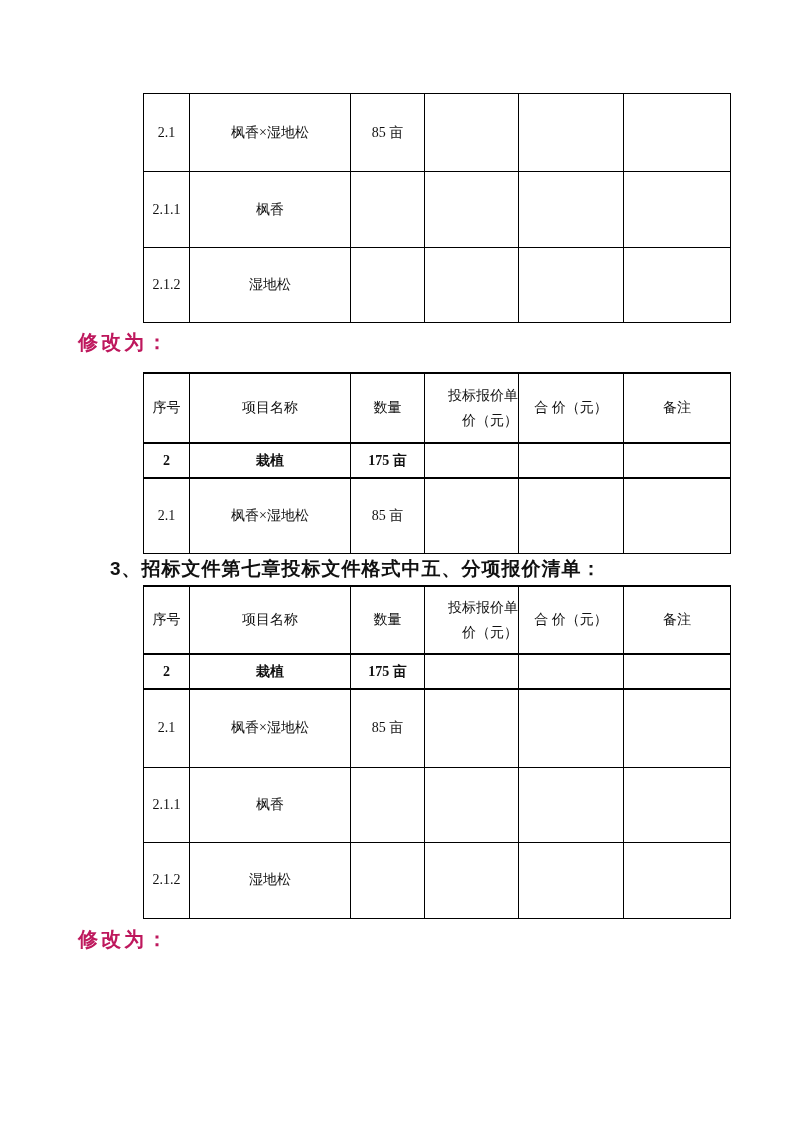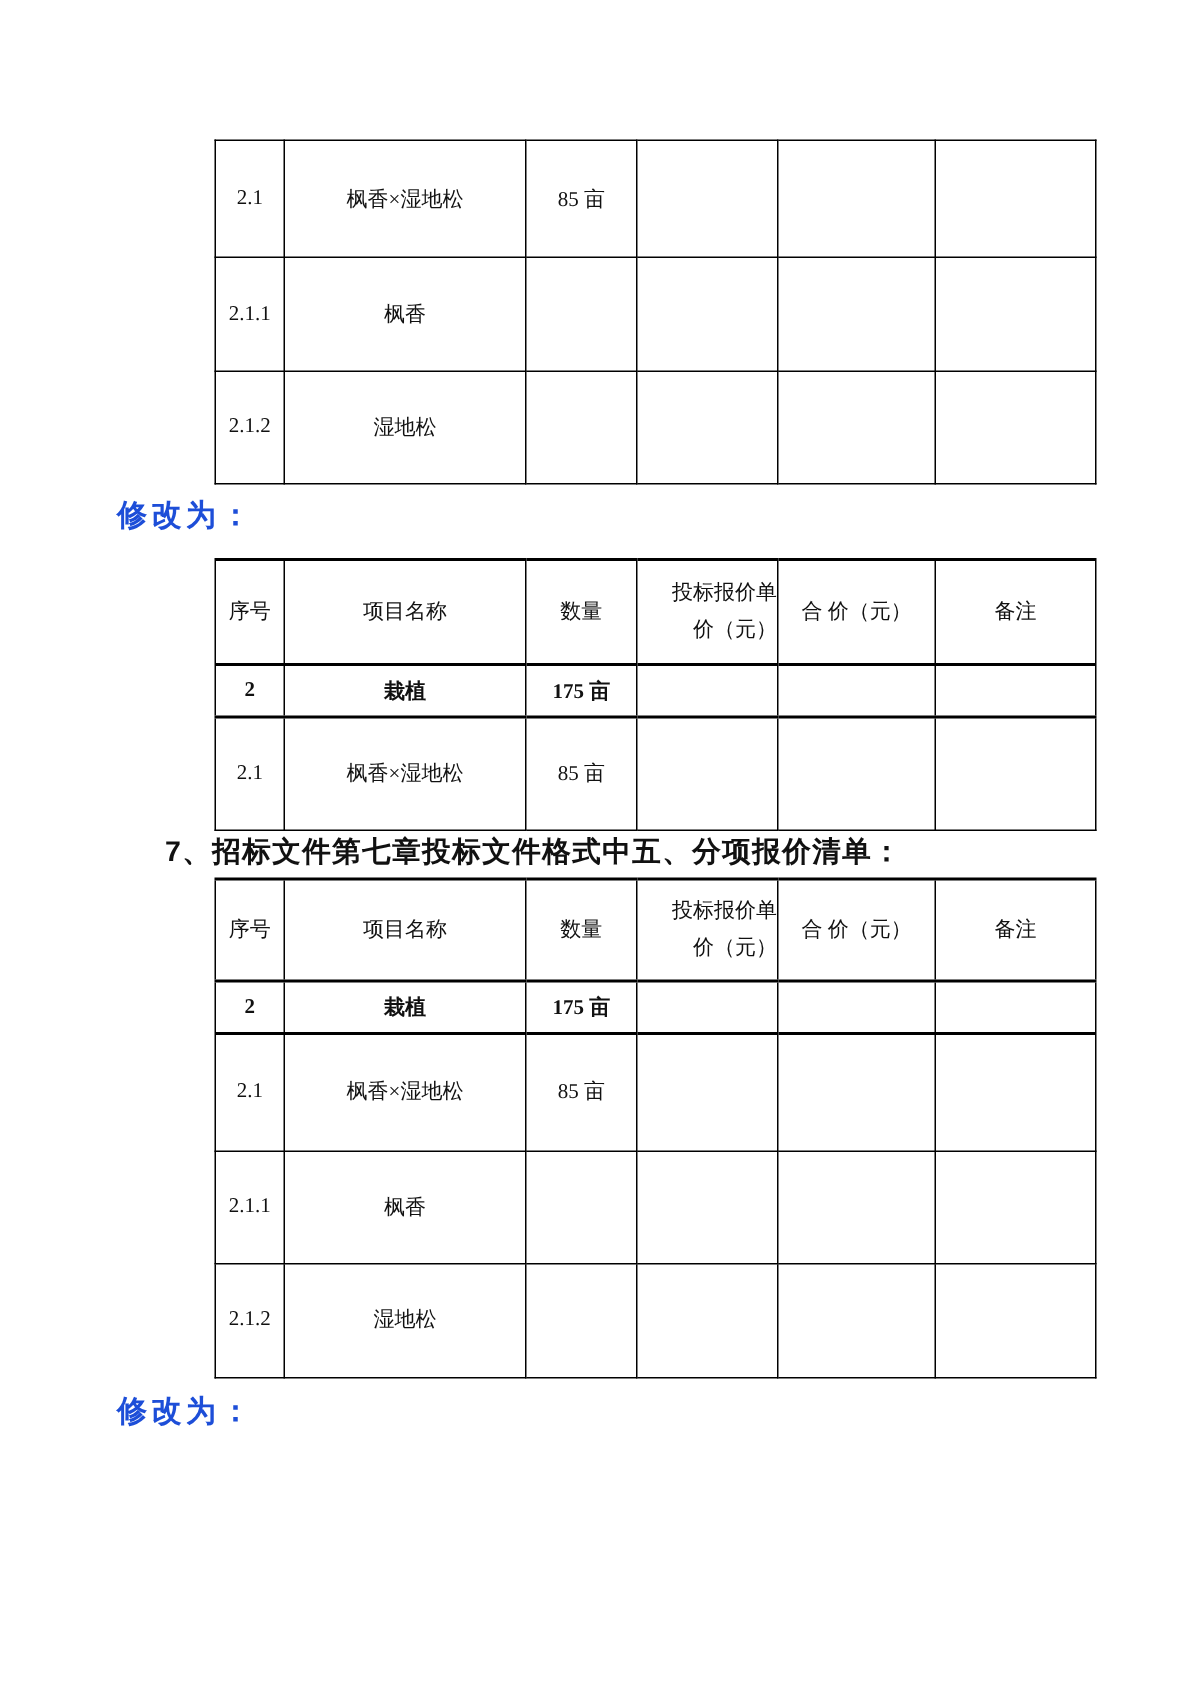--- a/index.html
+++ b/index.html
@@ -46,22 +46,22 @@
   td .hl { line-height: 25px; text-align: right; }
 
   
   .modified-label {
     position: absolute;
     left: 78px;
     font-size: 20px;
     line-height: 26px;
     font-weight: bold;
     letter-spacing: 3px;
-    color: #1d4ed8;
-    font-family: Liberation Serif, serif;
+    color: #be185d;
+    font-family: Liberation Mono, monospace;
   }
   #modified1 { top: 331px; }
   #modified2 { top: 928px; }
 
   .section-heading {
     position: absolute;
     left: 110px;
     top: 556px;
     font-size: 19px;
     line-height: 26px;
@@ -148,21 +148,21 @@
       <td>2.1</td>
       <td>枫香×湿地松</td>
       <td>85 亩</td>
       <td></td>
       <td></td>
       <td></td>
     </tr>
   </tbody>
     </table>
 
-  <div class="section-heading">7、招标文件第七章投标文件格式中五、分项报价清单：</div>
+  <div class="section-heading">3、招标文件第七章投标文件格式中五、分项报价清单：</div>
 
   <table class="doc-table" id="table3">
     <colgroup>
       <col style="width:46px">
         <col style="width:161px">
         <col style="width:74px">
       <col style="width:94px">
         <col style="width:105px">
         <col style="width:107px">
     </colgroup>

